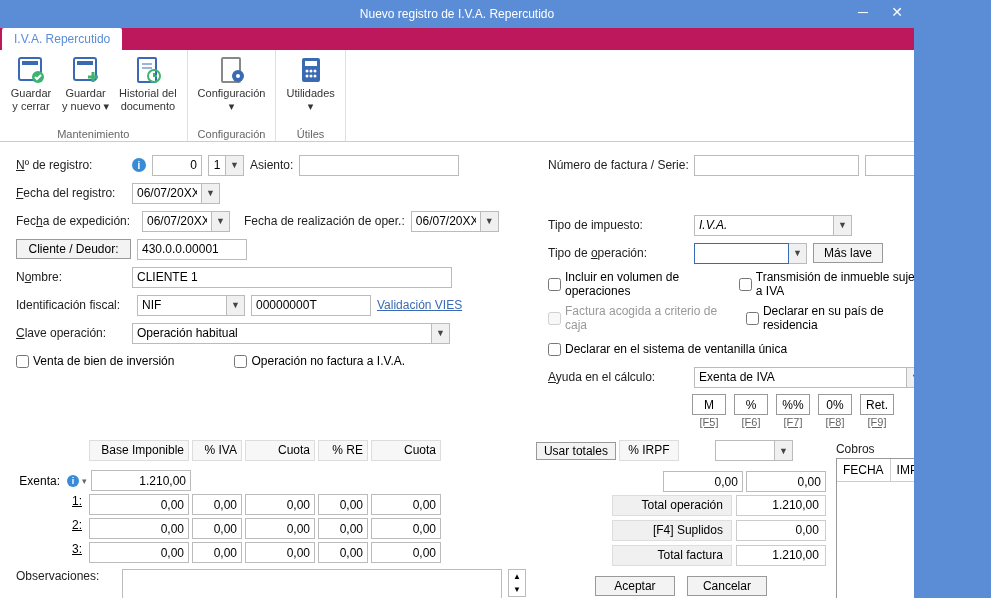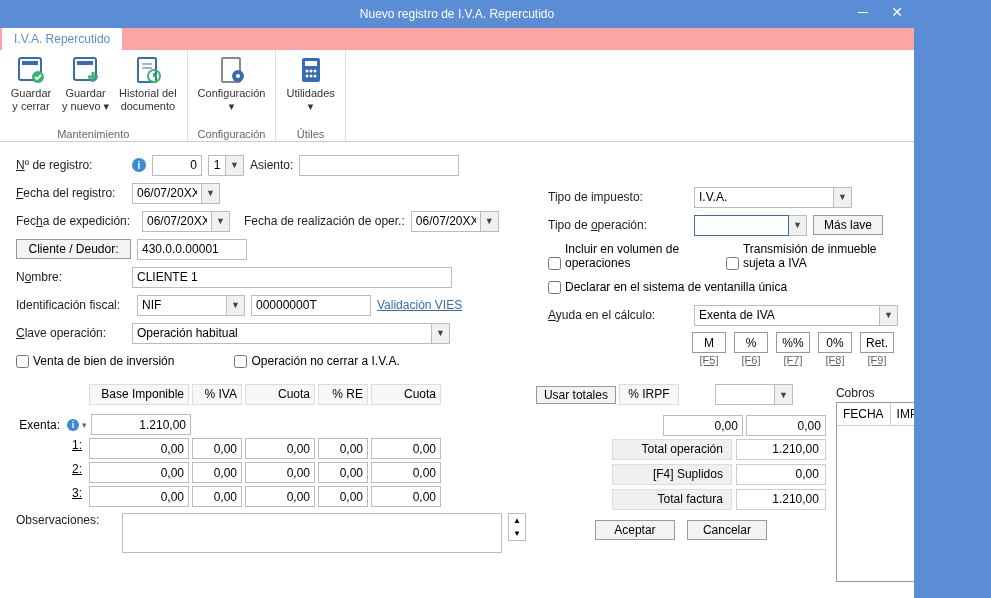--- a/index.html
+++ b/index.html
@@ -1,41 +1,41 @@
 <!DOCTYPE html>
 <html><head>
 <meta charset="utf-8">
 <style>
 * { box-sizing: border-box; font-family: "Segoe UI", Tahoma, sans-serif; font-size: 12px; }
 body { margin: 0; background: #5b8dd6; padding-right: 4px; padding-bottom: 4px; }
 .window { background: #fff; width: 914px; height: 598px; display: flex; flex-direction: column; }
 .titlebar { background: #5b8dd6; color: #fff; height: 28px; display: flex; align-items: center; justify-content: center; position: relative; font-size: 12px; }
 .titlebar .controls { position: absolute; right: 0; top: 0; display: flex; }
 .titlebar .controls span { width: 34px; height: 24px; display: flex; align-items: center; justify-content: center; color: #fff; cursor: pointer; font-size: 14px; }
-.tabstrip { background: #fca5a5; padding-left: 2px; padding-top: 0; }
+.tabstrip { background: #be185d; padding-left: 2px; padding-top: 0; }
 .tab { display: inline-block; background: #fff; color: #5b8dd6; padding: 4px 12px; border-top-left-radius: 2px; border-top-right-radius: 2px; }
 .ribbon { background: #fff; border-bottom: 1px solid #ccc; display: flex; height: 92px; }
 .ribbon-group { display: flex; flex-direction: column; align-items: center; padding: 2px 6px 1px 6px; border-right: 1px solid #e0e0e0; }
 .ribbon-buttons { display: flex; gap: 2px; flex: 1; }
 .ribbon-btn { display: flex; flex-direction: column; align-items: center; justify-content: flex-start; padding: 2px 4px; cursor: pointer; text-align: center; min-width: 50px; }
 .ribbon-btn .ricon { width: 32px; height: 32px; display: flex; align-items: center; justify-content: center; }
 .ribbon-btn .rlbl { font-size: 11px; line-height: 1.15; margin-top: 1px; color: #333; }
 .ribbon-group-label { font-size: 11px; color: #666; padding-top: 1px; text-align: center; width: 100%; }
 .form-area { flex: 1; padding: 12px 16px 8px 16px; display: flex; flex-direction: column; gap: 4px; overflow: hidden; }
 .cols2 { display: flex; gap: 32px; }
 .colL { flex: 0 0 500px; display: flex; flex-direction: column; gap: 6px; }
 .colR { flex: 1; display: flex; flex-direction: column; gap: 6px; }
 .row { display: flex; align-items: center; gap: 6px; min-height: 22px; }
 .lbl { font-size: 12px; color: #222; white-space: nowrap; }
 .u { text-decoration: underline; }
 input[type=text], select, textarea { border: 1px solid #bbb; padding: 2px 4px; height: 21px; font-size: 12px; background: #fff; }
 input[type=text].num { text-align: right; }
 .btn { border: 1px solid #999; background: #f3f3f3; padding: 2px 10px; cursor: pointer; font-size: 12px; }
 .btn.sm { padding: 1px 6px; }
-.check { display: flex; align-items: flex-end; gap: 4px; font-size: 12px; }
+.check { display: flex; align-items: center; gap: 4px; font-size: 12px; }
 .check input { margin: 0; }
 .disabled { color: #999; }
 .link { color: #3a6ab3; text-decoration: underline; cursor: pointer; }
 .info-icon { width: 14px; height: 14px; border-radius: 50%; background: #3a8bd6; color: #fff; display: inline-flex; align-items: center; justify-content: center; font-size: 10px; font-weight: bold; }
 .calc-row { display: flex; gap: 8px; align-items: center; }
 .calc-btn { border: 1px solid #999; background: #fff; width: 34px; height: 21px; text-align: center; font-size: 12px; cursor: pointer; padding: 0; }
 .calc-caption { font-size: 11px; text-align: center; color: #666; text-decoration: underline; }
 .grid-area { display: flex; gap: 10px; margin-top: 8px; }
 .grid-left { flex: 0 0 475px; }
 .grid-mid { flex: 0 0 290px; }
@@ -213,50 +213,65 @@
               <span class="dd">▼</span>
             </div>
         </div>
         <div class="row" style="gap:60px">
           <label class="check">
               <input type="checkbox" style="">
               <span>Venta de bien de inversión</span>
             </label>
           <label class="check">
               <input type="checkbox" style="">
-              <span>Operación no cerrar a I.V.A.</span>
+              <span>Operación no factura a I.V.A.</span>
             </label>
         </div>
       </div>
 
       <div class="colR">
+        <div class="row">
+          <span class="lbl" style="width:140px">Número de factura / Serie:</span>
+          <input type="text" style="flex: 1 1 0%;">
+          <input type="text" style="width: 60px;">
+        </div>
         <div style="height:26px"></div>
         <div class="row">
           <span class="lbl" style="width:140px">Tipo de impuesto:</span>
           <div class="combo">
-              <input type="text" style="width: 140px;" value="I.V.A.">
+              <input type="text" style="width: 140px; font-style: italic;" value="I.V.A.">
               <span class="dd">▼</span>
             </div>
         </div>
         <div class="row">
           <span class="lbl" style="width:140px">Tipo de <span class="u">o</span>peración:</span>
           <div class="combo">
               <input type="text" class="hl" style="width: 95px; border-color: rgb(58, 106, 179);" value="Intracomunitario">
               <span class="dd">▼</span>
             </div>
           <button class="btn">Más lave</button>
         </div>
         <div class="row" style="gap:20px">
           <label class="check">
               <input type="checkbox" style="">
               <span>Incluir en volumen de operaciones</span>
             </label>
           <label class="check">
               <input type="checkbox" style="">
               <span>Transmisión de inmueble sujeta a IVA</span>
+            </label>
+        </div>
+        <div class="row" style="gap:20px">
+          <label class="check disabled">
+              <input type="checkbox" disabled="" style="">
+              <span>Factura acogida a criterio de caja</span>
+            </label>
+          <label class="check">
+              <input type="checkbox" style="">
+              <span>Declarar en su país de residencia</span>
             </label>
         </div>
         <div class="row">
           <label class="check">
               <input type="checkbox" style="">
               <span>Declarar en el sistema de ventanilla única</span>
             </label>
         </div>
         <div class="row">
           <span class="lbl" style="width:140px"><span class="u">A</span>yuda en el cálculo:</span>

